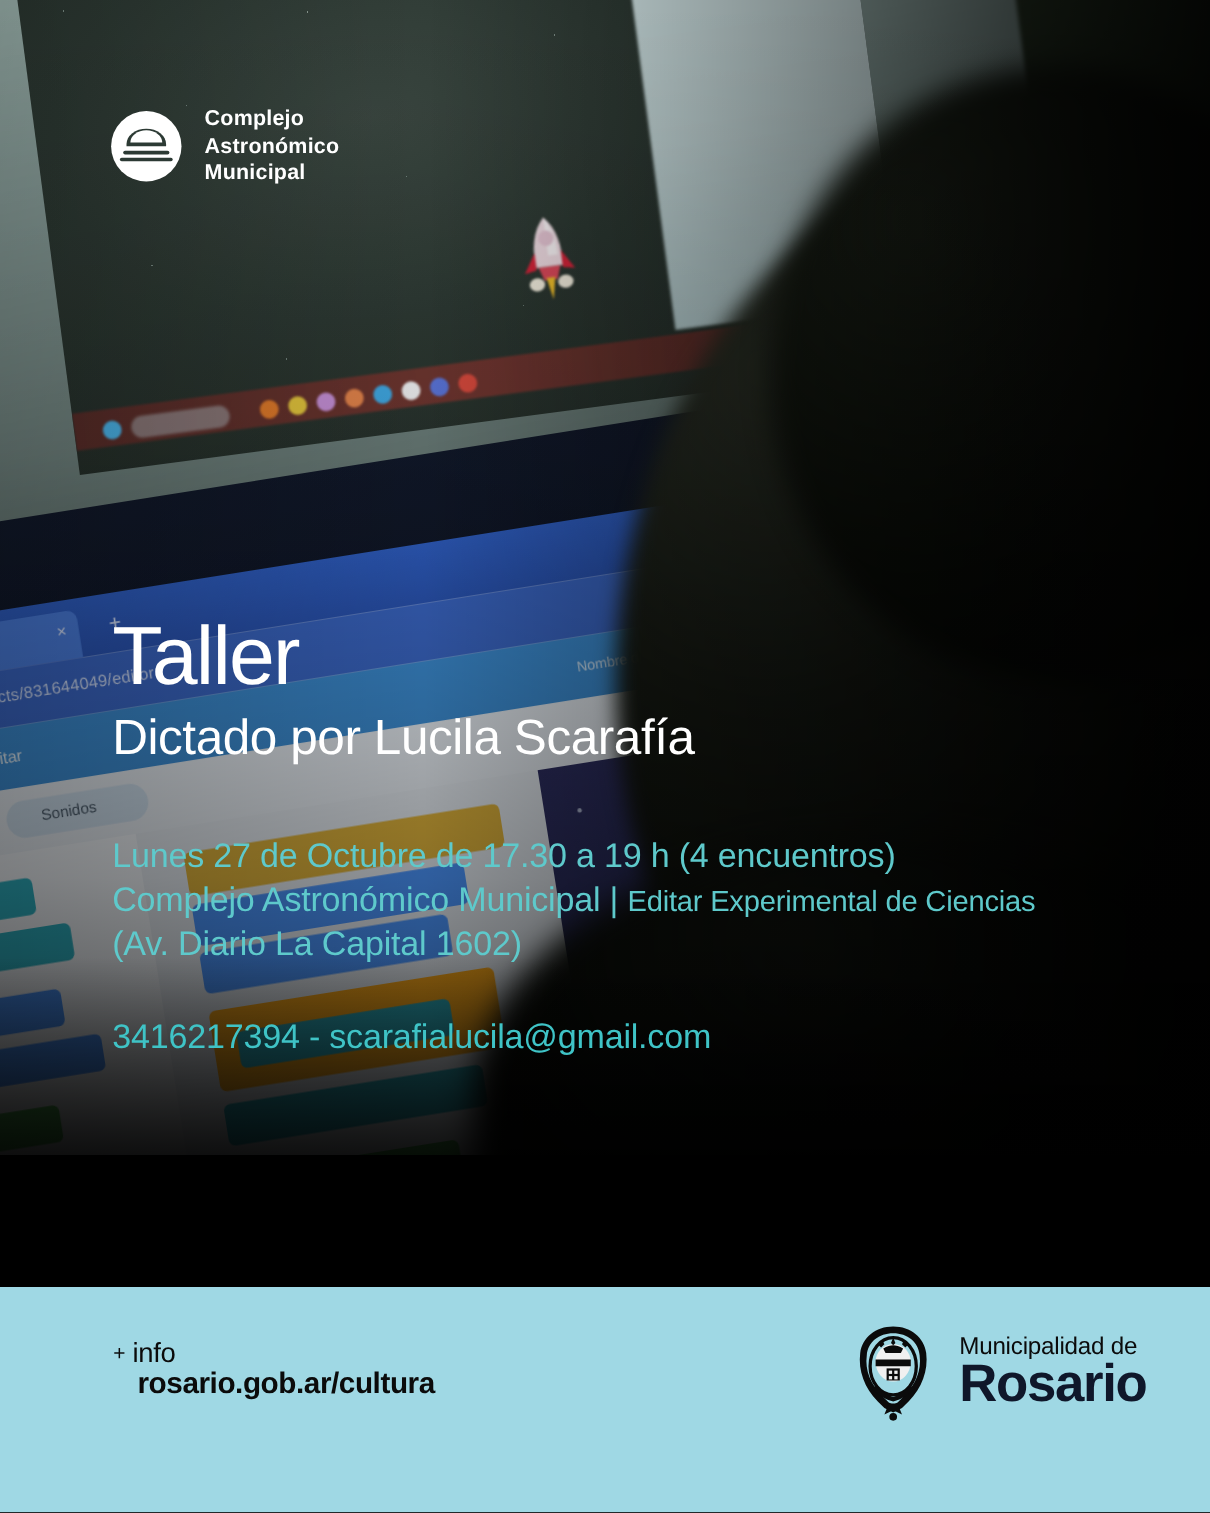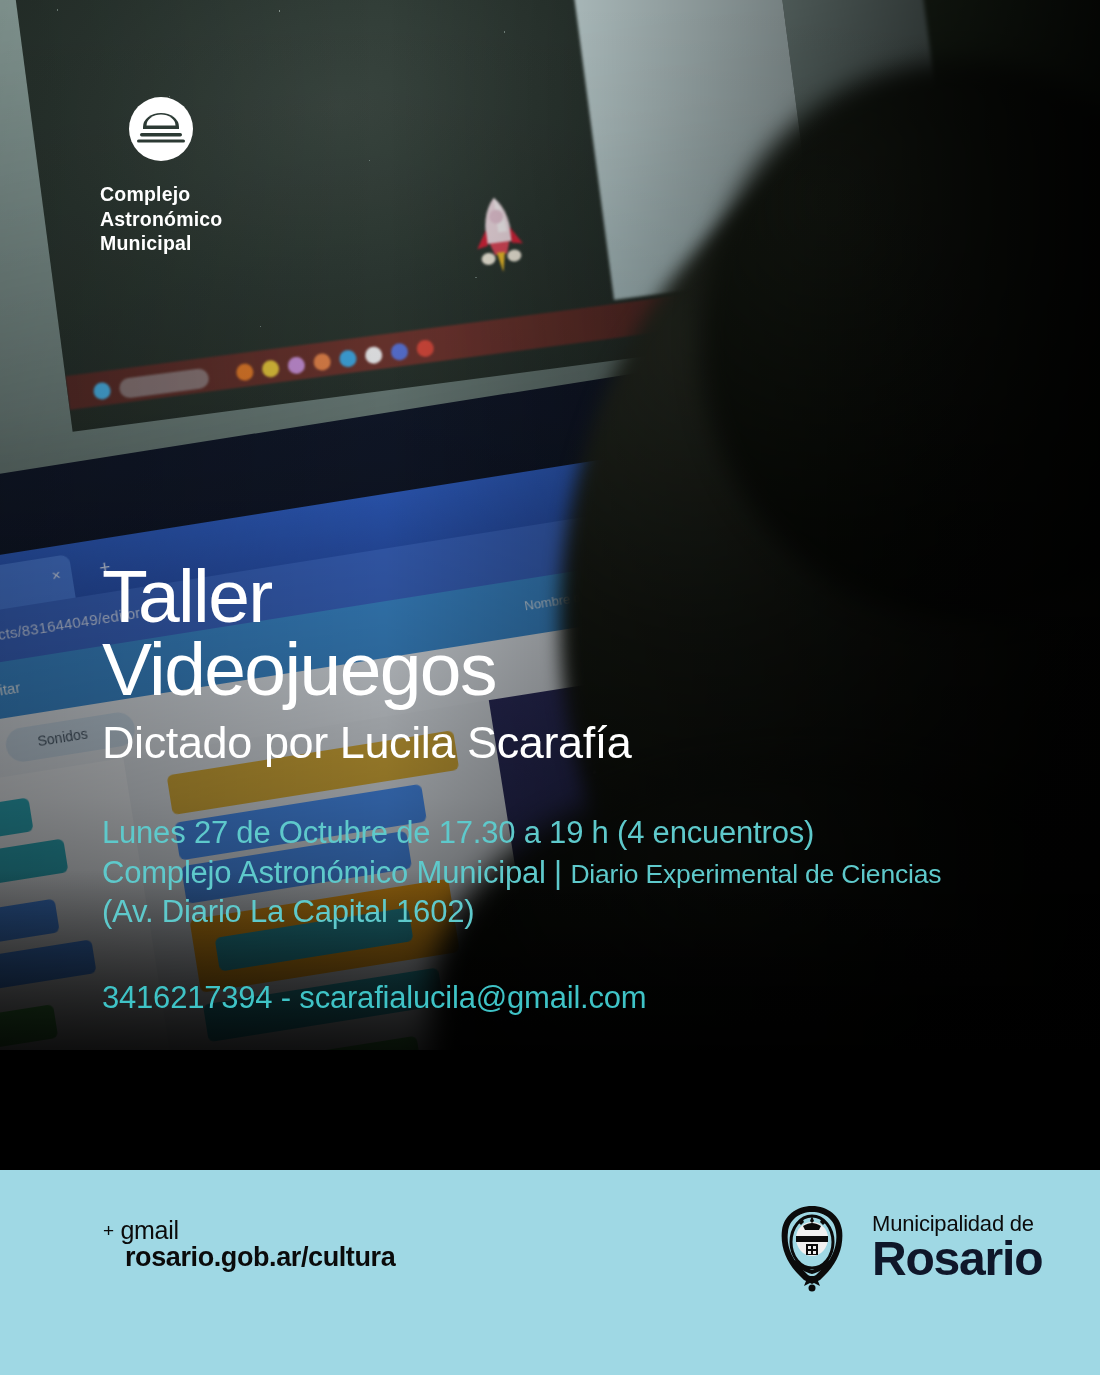--- a/index.html
+++ b/index.html
@@ -139,36 +139,36 @@
       linear-gradient(180deg,rgba(0,0,0,0) 0%,rgba(0,0,0,.10) 30%,rgba(0,0,0,.38) 58%,rgba(0,0,0,.72) 78%,rgba(0,0,0,.95) 100%),
       linear-gradient(90deg,rgba(0,0,0,.18) 0%,rgba(0,0,0,0) 35%,rgba(0,0,0,.45) 72%,rgba(0,0,0,.88) 100%);
   }
   .veil-bottom{
     position:absolute;left:0;right:0;bottom:205px;height:300px;
     background:linear-gradient(180deg,rgba(0,0,0,0),rgba(0,0,0,.9) 70%,#000 100%);
   }
   .black-strip{position:absolute;left:0;right:0;bottom:205px;height:120px;background:#000;}
 
   
-  .cam-logo{position:absolute;left:100px;top:96px;display:flex;align-items:center;gap:20px;z-index:6;flex-direction:column;}
+  .cam-logo{position:absolute;left:100px;top:96px;display:flex;align-items:center;gap:20px;z-index:6;}
   .cam-mark{width:66px;height:66px;flex:0 0 auto;}
   .cam-text{color:#fff;font-weight:bold;font-size:19.5px;line-height:1.26;letter-spacing:.2px;}
 
   
   .content{position:absolute;left:102px;top:560px;width:930px;z-index:7;}
   .title{
     color:#ffffff;font-weight:normal;font-size:75px;line-height:.97;
     letter-spacing:-1.6px;margin:0;
   }
   .title .ln{display:block;}
   .subtitle{
     color:#ffffff;font-size:45px;line-height:1.1;margin:12px 0 0 0;
     letter-spacing:-.4px;font-weight:400;
   }
-  .details{margin-top:46px;color:#5ec9cb;font-size:31px;line-height:1.28;letter-spacing:-.2px;}
+  .details{margin-top:64px;color:#5ec9cb;font-size:31px;line-height:1.28;letter-spacing:-.2px;}
   .details .small{font-size:26.5px;}
   .contact{margin-top:46px;color:#3fc3c6;font-size:31px;line-height:1.3;letter-spacing:-.2px;}
   .contact .b{font-weight:bold;}
 
   
   .footer{
     position:absolute;left:0;right:0;bottom:0;height:205px;
     background:#9fd8e4;z-index:8;
   }
   .plusinfo{position:absolute;left:103px;top:48px;color:#0b0b0b;}
@@ -318,40 +318,39 @@
       <div>Complejo</div>
       <div>Astronómico</div>
       <div>Municipal</div>
     </div>
   </div>
 
   <div class="content">
 
     <h1 class="title">
       <span class="ln">Taller</span>
-      <span class="ln">Videojuegos</span>
     </h1>
 
     <p class="subtitle">Dictado por Lucila Scarafía</p>
 
     <div class="details">
       <div>Lunes 27 de Octubre de 17.30 a 19 h (4 encuentros)</div>
-      <div><span>Complejo Astronómico Municipal | </span><span class="small">Diario Experimental de Ciencias</span></div>
+      <div><span>Complejo Astronómico Municipal | </span><span class="small">Editar Experimental de Ciencias</span></div>
       <div>(Av. Diario La Capital 1602)</div>
     </div>
 
     <div class="contact">
       <div>3416217394 - scarafialucila@gmail.com</div>
     </div>
   </div>
 
   <div class="footer">
 
     <div class="plusinfo">
-      <div class="pi1"><span class="plus">+</span> <span>gmail</span></div>
+      <div class="pi1"><span class="plus">+</span> <span>info</span></div>
       <div class="pi2">rosario.gob.ar/cultura</div>
     </div>
 
 
     <div class="muni">
       <svg class="muni-shield" viewBox="0 0 84 92">
         <g fill="#0b0b0b">
           <path d="M42 4 C26 4 14 14 12 28 C10 44 16 60 28 72 L34 78 L42 82 L50 78 L56 72 C68 60 74 44 72 28 C70 14 58 4 42 4 Z M42 10 C55 10 65 18 66 30 C68 44 62 57 52 67 L46 73 L42 75 L38 73 L32 67 C22 57 16 44 18 30 C19 18 29 10 42 10 Z"></path>
           <ellipse cx="42" cy="40" rx="21" ry="26" fill="none" stroke="#0b0b0b" stroke-width="3"></ellipse>
           <path d="M42 20 C33 20 26 27 26 36 C26 46 33 54 42 54 C51 54 58 46 58 36 C58 27 51 20 42 20 Z" fill="#f0f0f0"></path>

